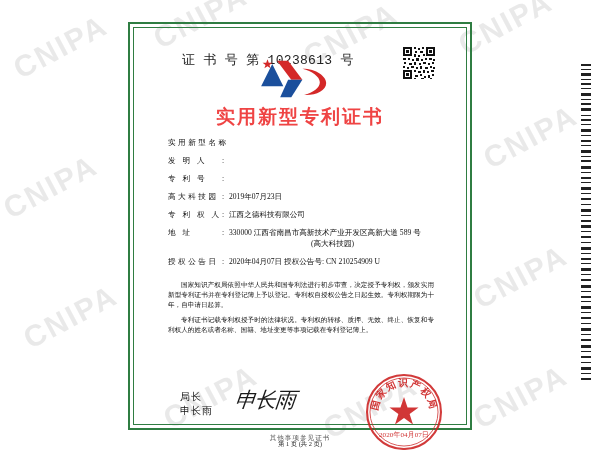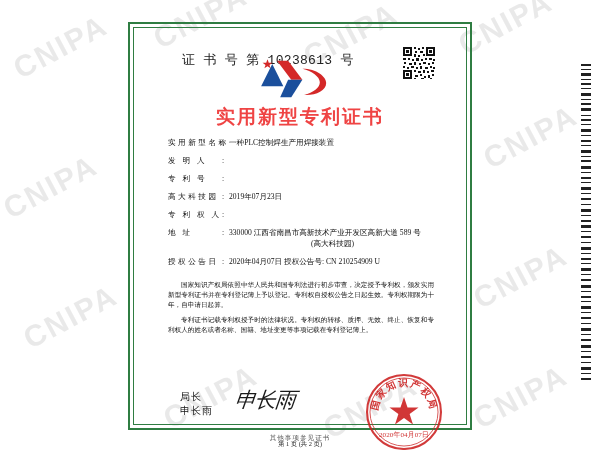--- a/index.html
+++ b/index.html
@@ -285,38 +285,38 @@
         </g>
       </g>
     </svg>
 
     <div class="title">实用新型专利证书</div>
 
     <div class="fields" id="fields">
         <div class="row">
           <div class="lab">实用新型名称</div>
           <div class="colon">:</div>
-          <div class="val">一种PLC控制焊生产用焊接装置</div>
         </div>
         <div class="row">
           <div class="lab">发 明 人</div>
           <div class="colon">:</div>
         </div>
         <div class="row">
           <div class="lab">专 利 号</div>
           <div class="colon">:</div>
         </div>
         <div class="row">
           <div class="lab">高大科技园</div>
           <div class="colon">:</div>
           <div class="val">2019年07月23日</div>
         </div>
         <div class="row">
           <div class="lab">专 利 权 人</div>
           <div class="colon">:</div>
+          <div class="val">江西之德科技有限公司</div>
         </div>
         <div class="row">
           <div class="lab">地 址</div>
           <div class="colon">:</div>
           <div class="val">330000 江西省南昌市高新技术产业开发区高新大道 589 号<span class="sub">(高大科技园)</span></div>
         </div>
         <div class="row">
           <div class="lab">授权公告日</div>
           <div class="colon">:</div>
           <div class="val">2020年04月07日    授权公告号: CN 210254909 U</div>

